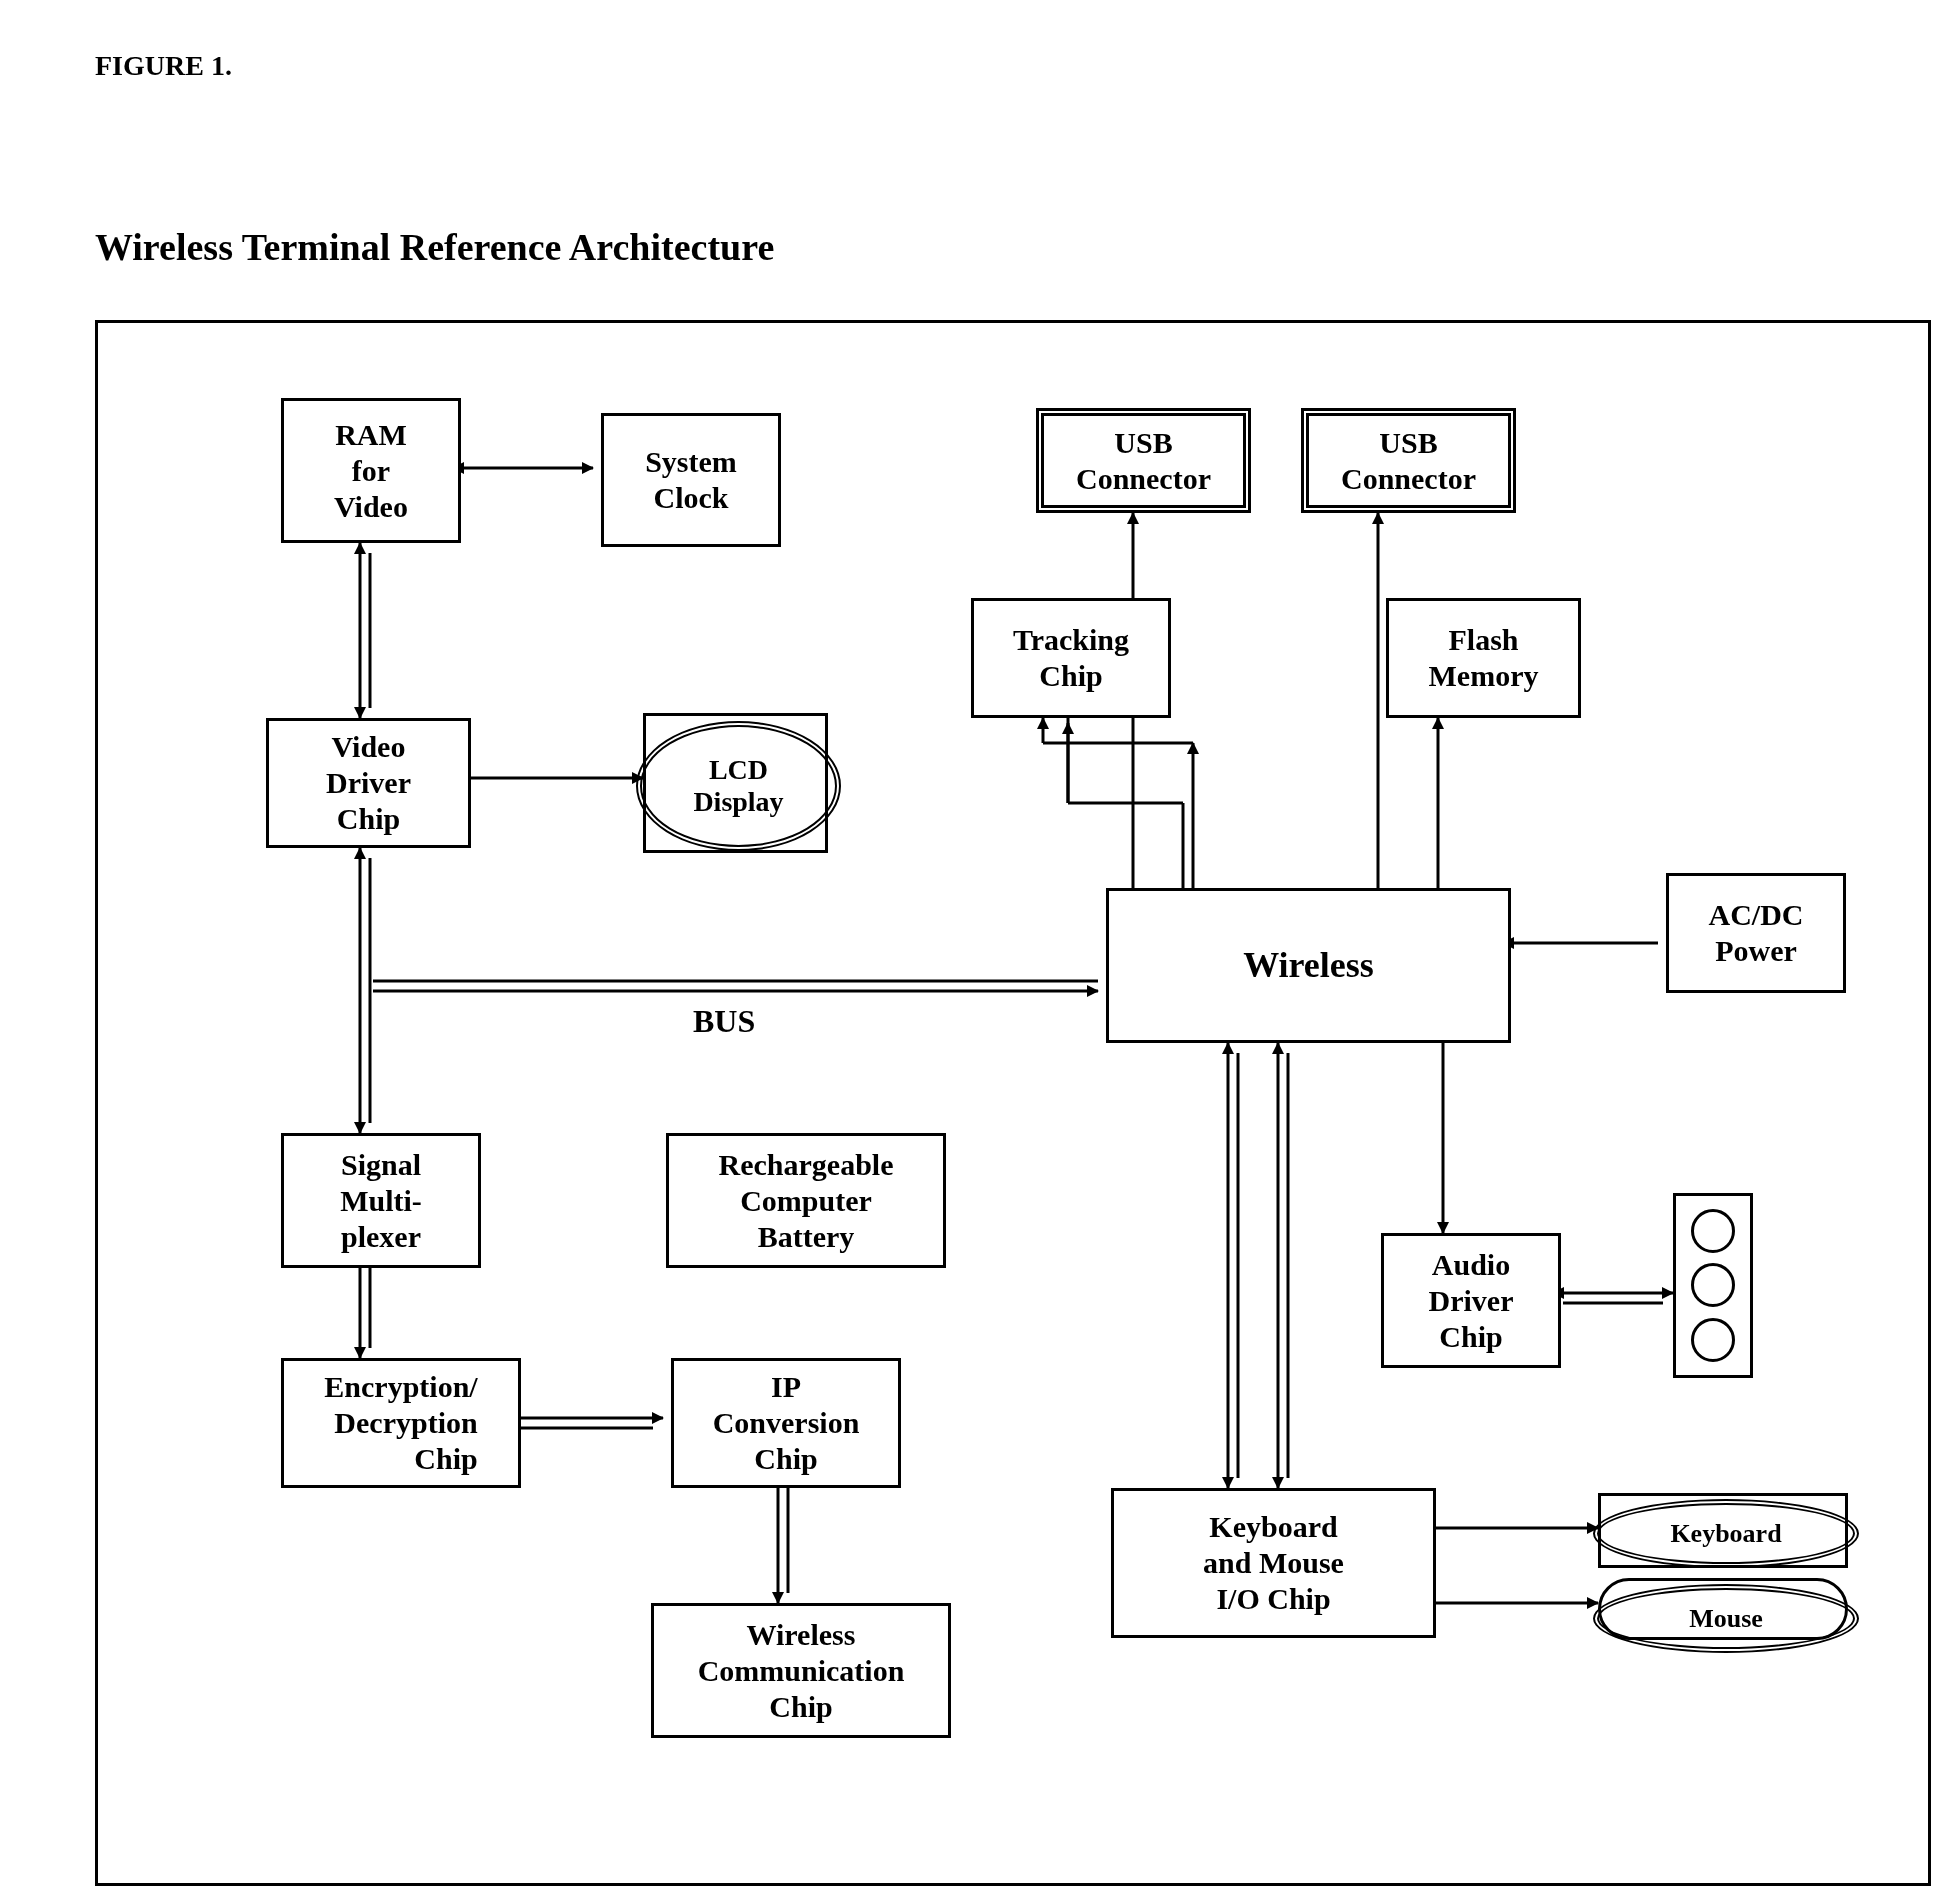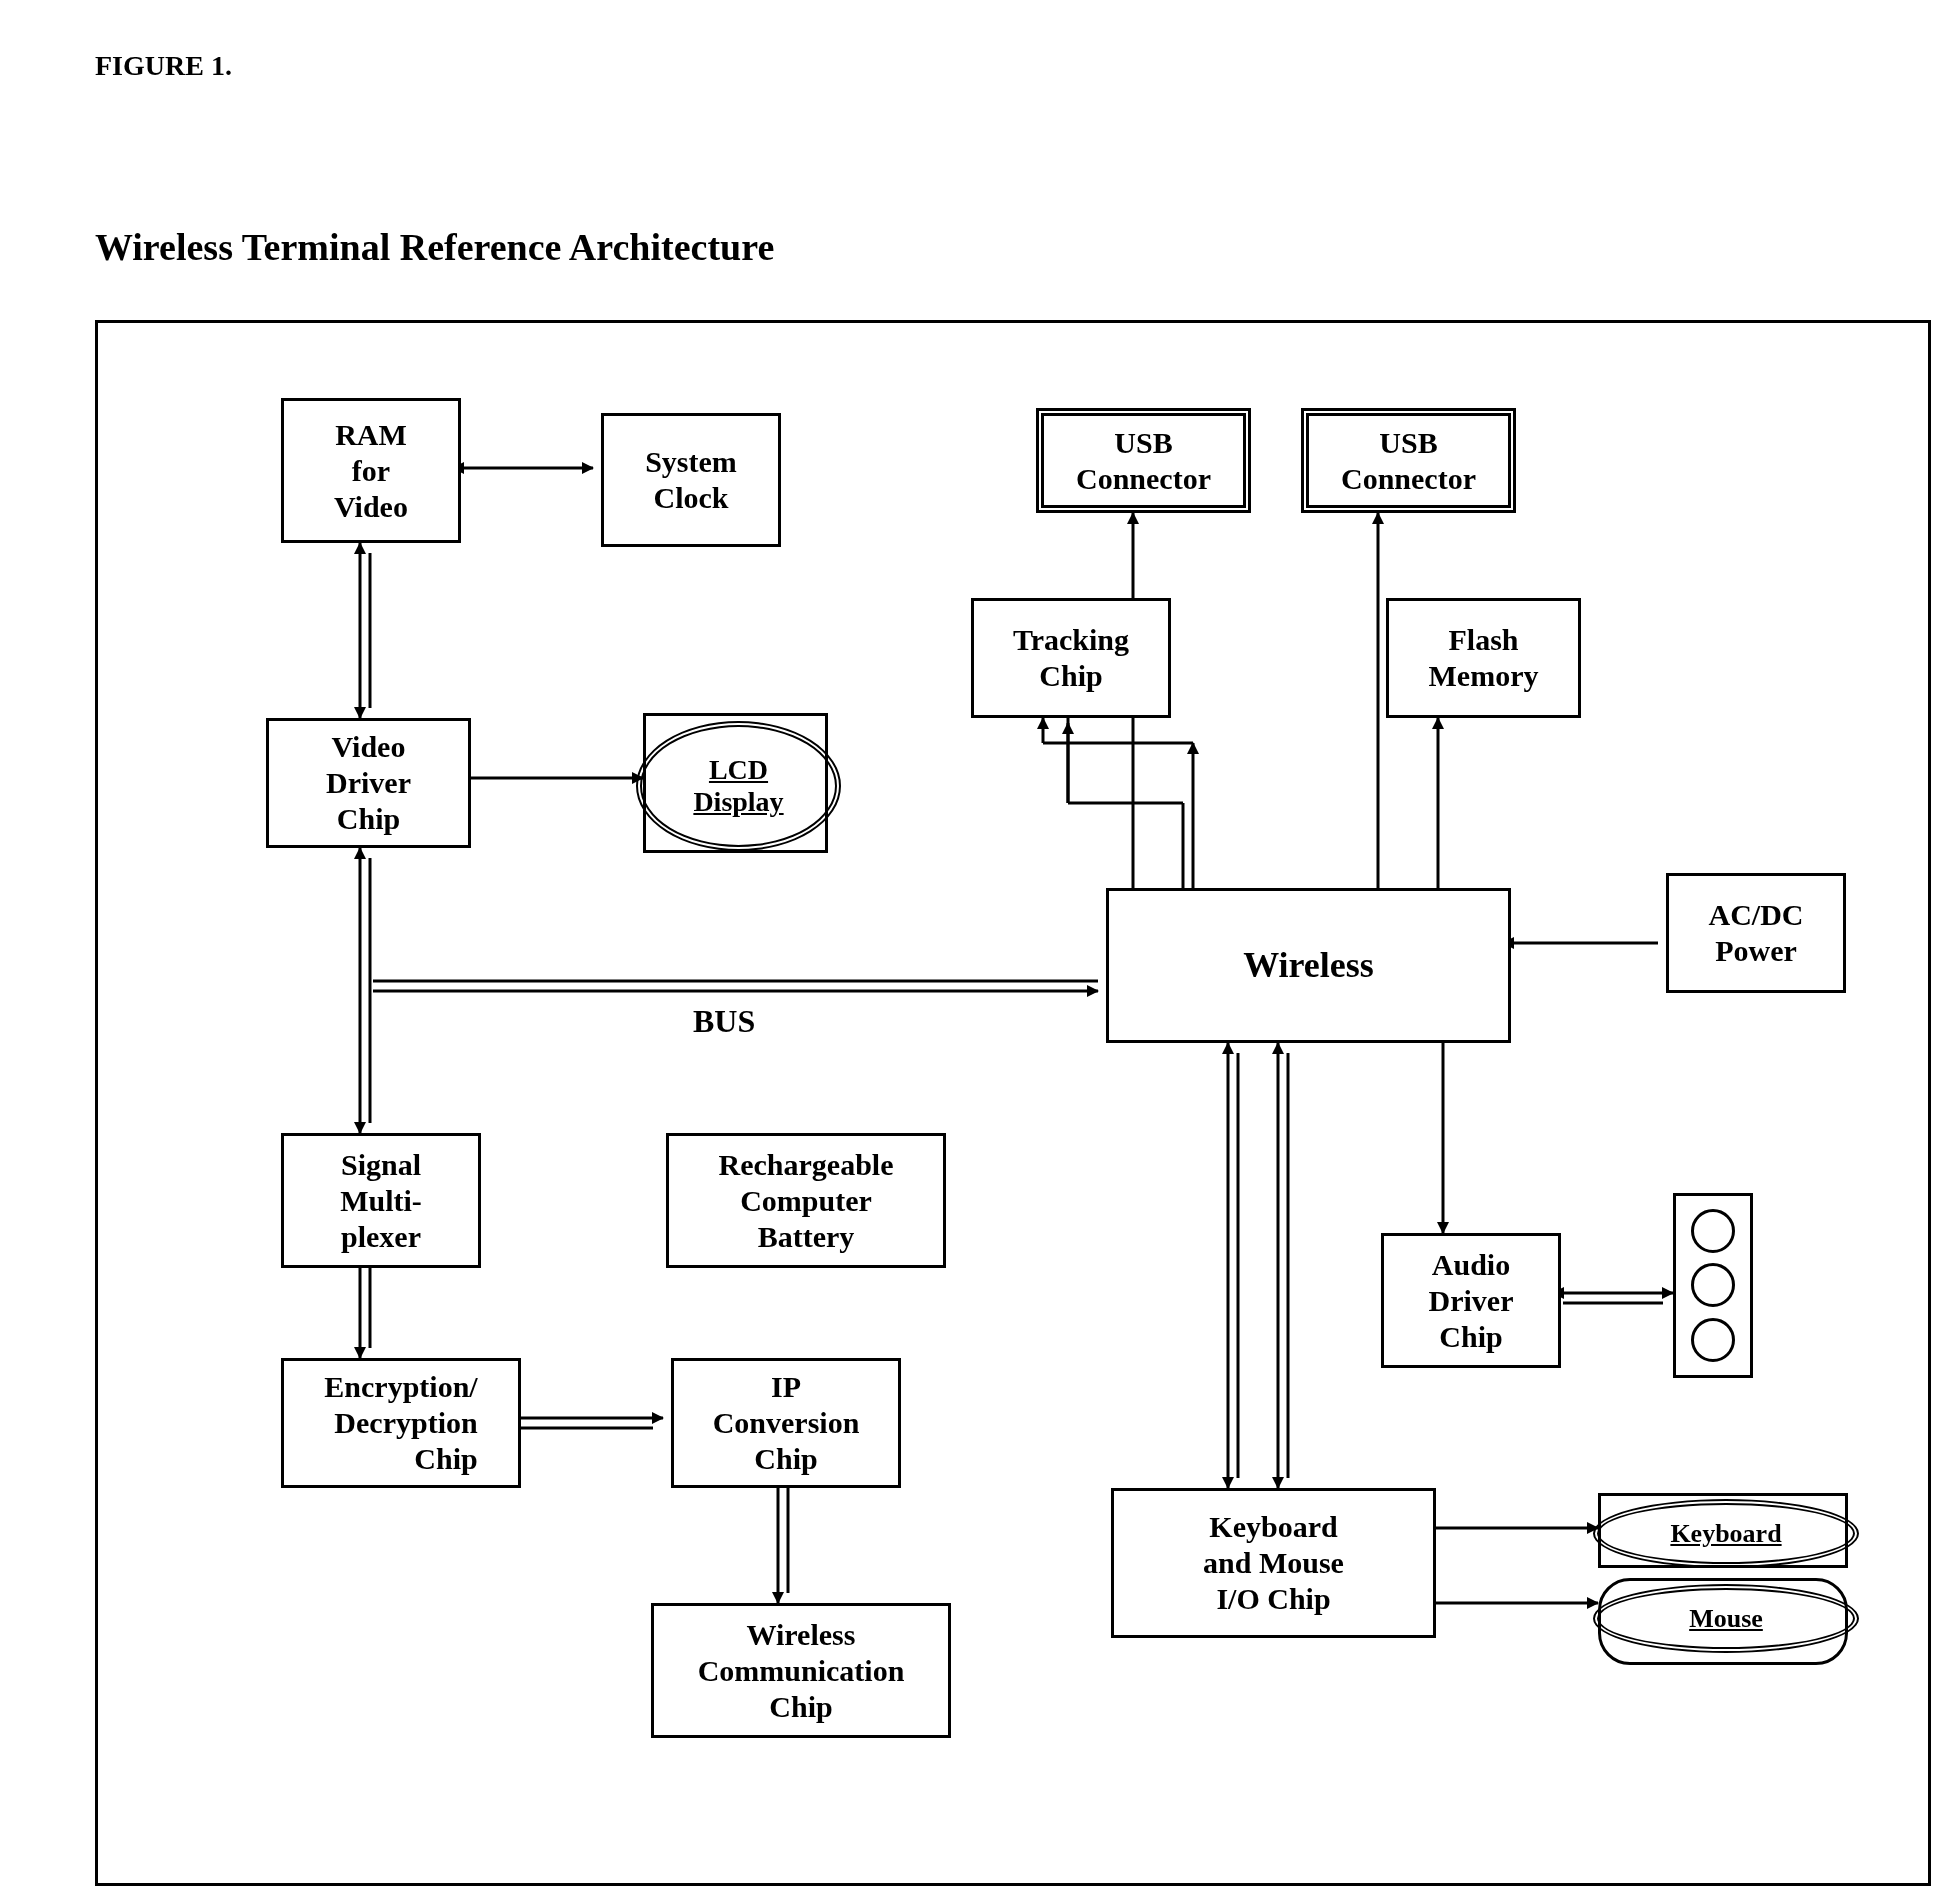--- a/index.html
+++ b/index.html
@@ -65,21 +65,20 @@
     position: absolute;
     border: 6px double #000;
     border-radius: 50%;
     display: flex;
     align-items: center;
     justify-content: center;
     text-align: center;
     font-weight: bold;
     font-size: 28px;
     box-sizing: border-box;
-    text-decoration: underline;
   }
   .small-ellipse .inner-ellipse {
     font-size: 26px;
   }
   .bus-label {
     position: absolute;
     font-weight: bold;
     font-size: 32px;
   }
   .audio-jack {
@@ -252,21 +251,21 @@
     </div>
     <div class="block" style="left:1005px; top:1165px; width:325px; height:150px;">
       <span>Keyboard<br>and Mouse<br>I/O Chip</span>
     </div>
 
     <div class="ellipse-box small-ellipse" style="left:1500px; top:1170px; width:250px; height:75px;">
       <div class="inner-ellipse" style="left:-8px; top:3px; width:266px; height:69px;">
         <span>Keyboard</span>
       </div>
     </div>
-    <div class="ellipse-box small-ellipse" style="left:1500px; top:1255px; width:250px; height:87px;border-radius:32px;">
+    <div class="ellipse-box small-ellipse" style="left:1500px; top:1255px; width:250px; height:62px;border-radius:32px;">
       <div class="inner-ellipse" style="left:-8px; top:3px; width:266px; height:69px;">
         <span>Mouse</span>
       </div>
     </div>
 
     <div class="block" style="left:545px; top:1280px; width:300px; height:135px;">
       <span>Wireless<br>Communication<br>Chip</span>
     </div>
 
   </div>

